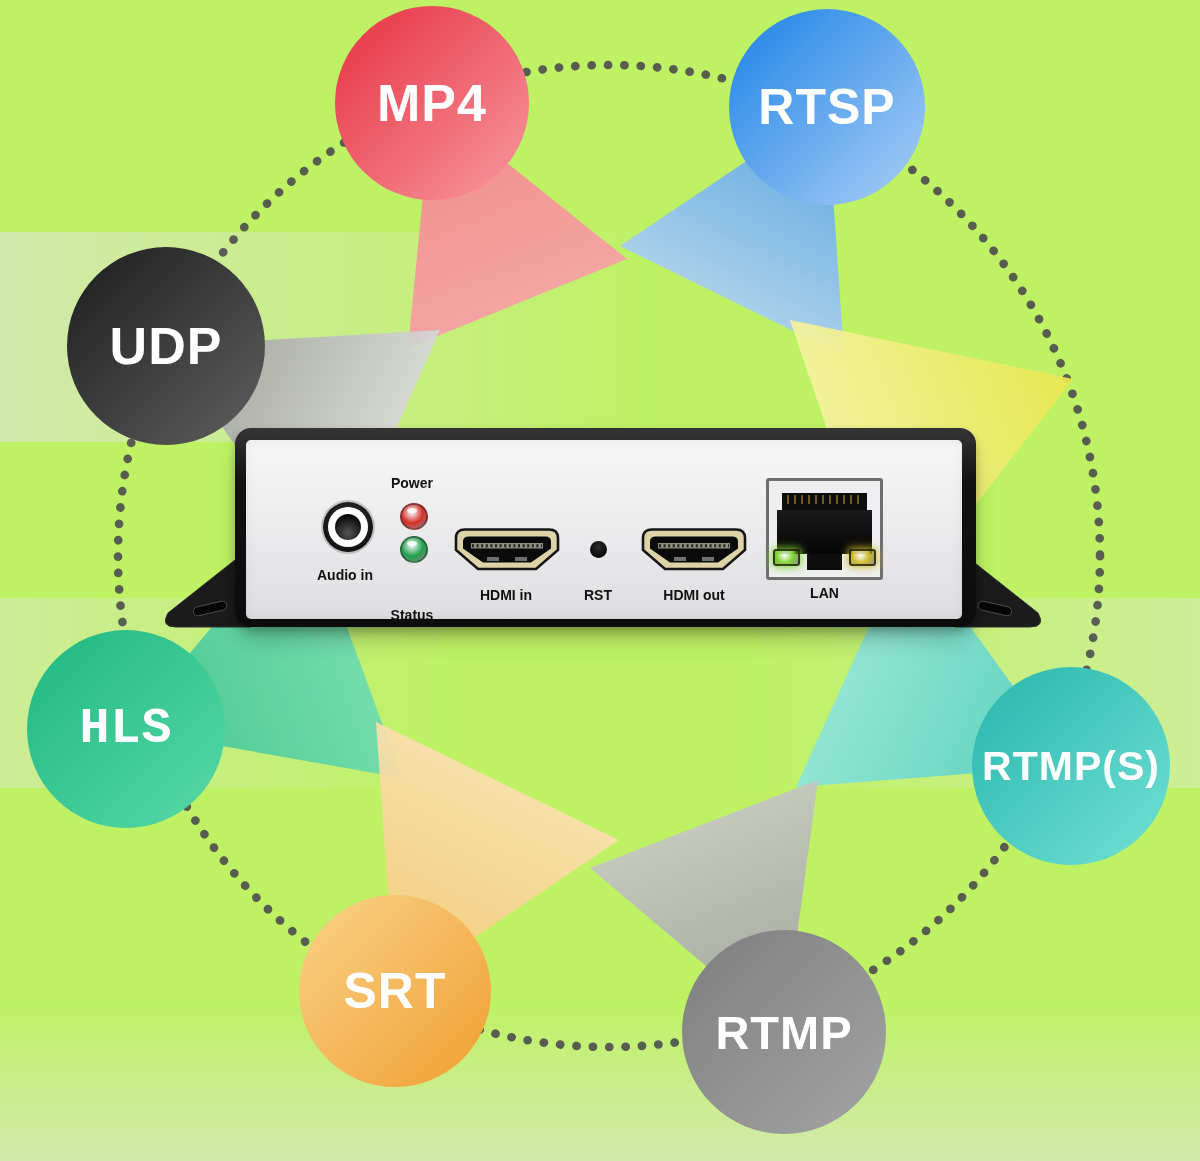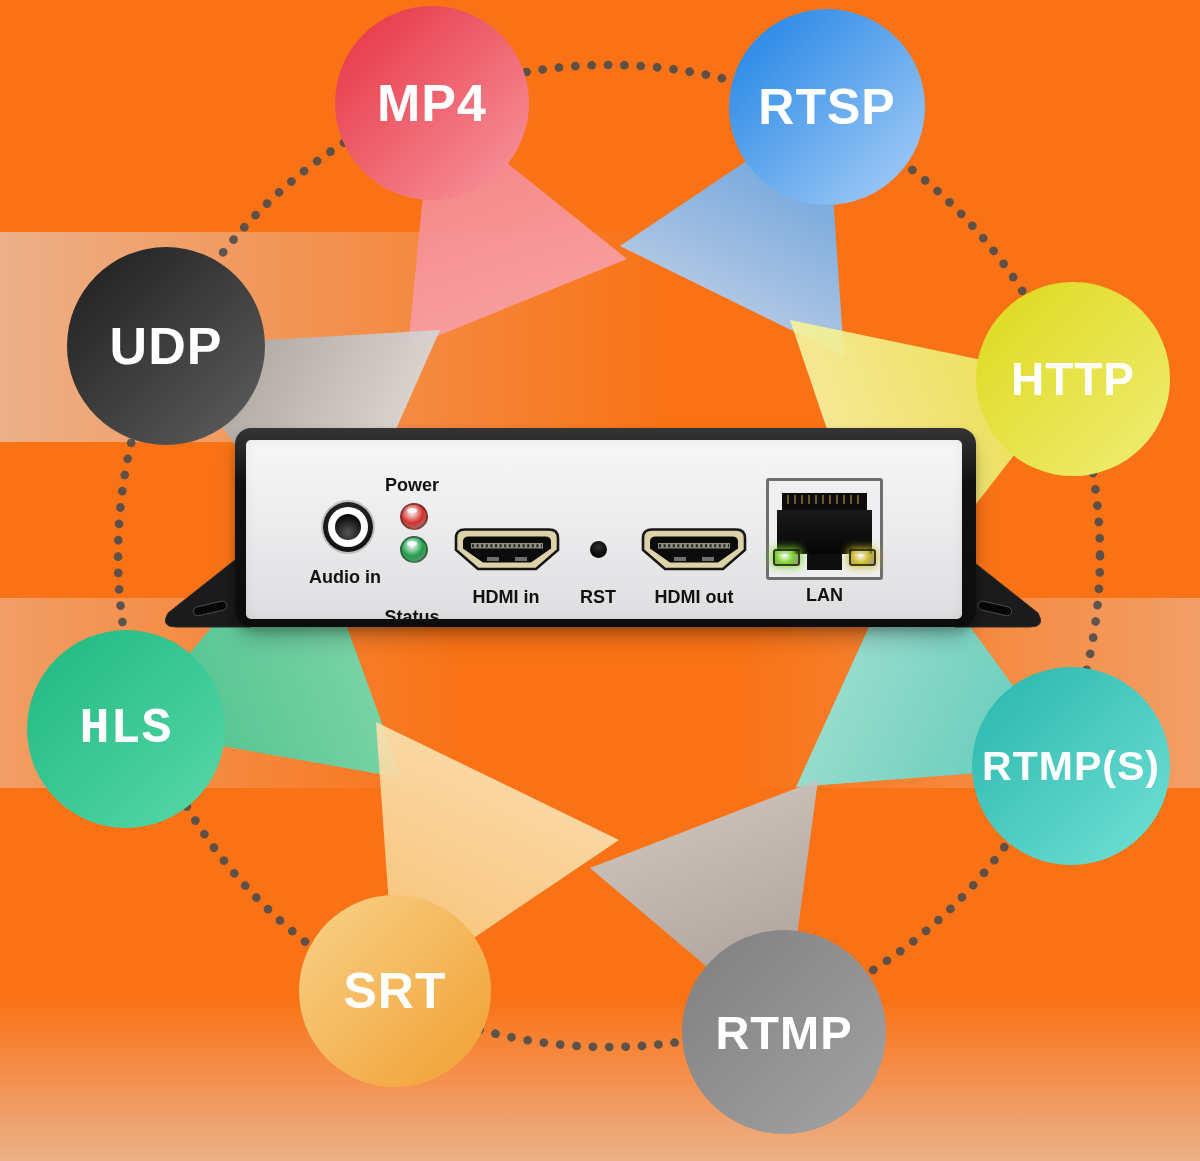--- a/index.html
+++ b/index.html
@@ -1,18 +1,18 @@
 <!DOCTYPE html>
 <html><head>
 <meta charset="utf-8">
 <style>
   html,body{margin:0;padding:0;background:#ffffff;}
   .stage{
     position:relative;width:1200px;height:1161px;overflow:hidden;
-    background:#f97316;font-family:"Liberation Sans",sans-serif;
+    background:#bef264;font-family:"Liberation Sans",sans-serif;
   }
   
   .band{position:absolute;left:0;width:100%;pointer-events:none;}
   .band-a{top:232px;height:210px;background:linear-gradient(90deg,rgba(226,226,230,.55),rgba(255,255,255,0) 55%);}
   .band-b{top:598px;height:190px;background:linear-gradient(90deg,rgba(228,228,232,.38),rgba(255,255,255,0) 38%,rgba(255,255,255,0) 62%,rgba(230,230,234,.38));}
   .band-c{top:1000px;height:161px;background:linear-gradient(180deg,rgba(255,255,255,0),rgba(227,227,231,.55));}
   .layer{position:absolute;left:0;top:0;}
   
   .proto{
     position:absolute;border-radius:50%;display:flex;align-items:center;justify-content:center;
@@ -22,21 +22,21 @@
   .dev-frame{
     position:absolute;left:235px;top:428px;width:741px;height:199px;border-radius:16px;
     background:linear-gradient(180deg,#343434,#111 28%,#0c0c0c);
     box-shadow:0 14px 26px -8px rgba(0,0,0,.35),0 4px 8px rgba(0,0,0,.18);
   }
   .dev-face{
     position:absolute;left:246px;top:440px;width:716px;height:179px;border-radius:5px;
     background:linear-gradient(180deg,#f7f7f7,#eaeaec 55%,#dedee0);
     box-shadow:inset 0 0 12px rgba(0,0,0,.07);
   }
-  .dev-label{position:absolute;font-weight:bold;font-size:18px;color:#111;text-align:center;line-height:1.1;}
+  .dev-label{position:absolute;font-weight:bold;font-size:14px;color:#111;text-align:center;line-height:1.1;}
   
   .jack{position:absolute;left:323px;top:502px;width:50px;height:50px;border-radius:50%;
     background:radial-gradient(circle at 50% 40%,#3a3a3a,#131313 70%);
     box-shadow:0 0 0 2px rgba(140,140,140,.45);}
   .jack-white{position:absolute;inset:5px;border-radius:50%;background:#ffffff;}
   .jack-hole{position:absolute;inset:12px;border-radius:50%;
     background:radial-gradient(circle at 50% 72%,#565656,#0b0b0b 72%);}
   
   .led{position:absolute;width:24px;height:23px;border-radius:50%;border:2px solid rgba(0,0,0,.35);}
   .led .hl{position:absolute;left:5px;top:3px;width:10px;height:5px;border-radius:50%;background:rgba(255,255,255,.85);filter:blur(.5px);}
@@ -120,23 +120,20 @@
 
   <div class="proto" style="left: 335px; top: 6px; width: 194px; height: 194px; background: linear-gradient(135deg, rgb(232, 59, 75) 10%, rgb(247, 147, 155) 95%);">
     <span class="proto-label" style="font-size:52px;">MP4</span>
     </div>
   <div class="proto" style="left: 67px; top: 247px; width: 198px; height: 198px; background: linear-gradient(135deg, rgb(35, 35, 35) 10%, rgb(92, 92, 92) 95%);">
     <span class="proto-label" style="font-size:52px;">UDP</span>
     </div>
   <div class="proto" style="left: 729px; top: 9px; width: 196px; height: 196px; background: linear-gradient(135deg, rgb(42, 138, 232) 10%, rgb(164, 203, 245) 95%);">
     <span class="proto-label" style="font-size:50px;">RTSP</span>
     </div>
-  <div class="proto" style="left: 976px; top: 282px; width: 194px; height: 194px; background: linear-gradient(135deg, rgb(223, 219, 36) 10%, rgb(239, 236, 114) 95%);">
-    <span class="proto-label" style="font-size:46px;">HTTP</span>
-    </div>
   <div class="proto" style="left: 27px; top: 630px; width: 198px; height: 198px; background: linear-gradient(135deg, rgb(36, 187, 132) 10%, rgb(85, 215, 166) 95%);">
     <span class="proto-label" style="font-size:50px;font-family:Liberation Mono, monospace;">HLS</span>
     </div>
   <div class="proto" style="left: 972px; top: 667px; width: 198px; height: 198px; background: linear-gradient(135deg, rgb(47, 186, 176) 10%, rgb(111, 223, 212) 95%);">
     <span class="proto-label" style="font-size:41px;">RTMP(S)</span>
     </div>
   <div class="proto" style="left: 299px; top: 895px; width: 192px; height: 192px; background: linear-gradient(135deg, rgb(248, 205, 128) 10%, rgb(241, 161, 53) 95%);">
     <span class="proto-label" style="font-size:50px;">SRT</span>
     </div>
   <div class="proto" style="left: 682px; top: 930px; width: 204px; height: 204px; background: linear-gradient(135deg, rgb(130, 130, 130) 10%, rgb(162, 162, 162) 95%);">

